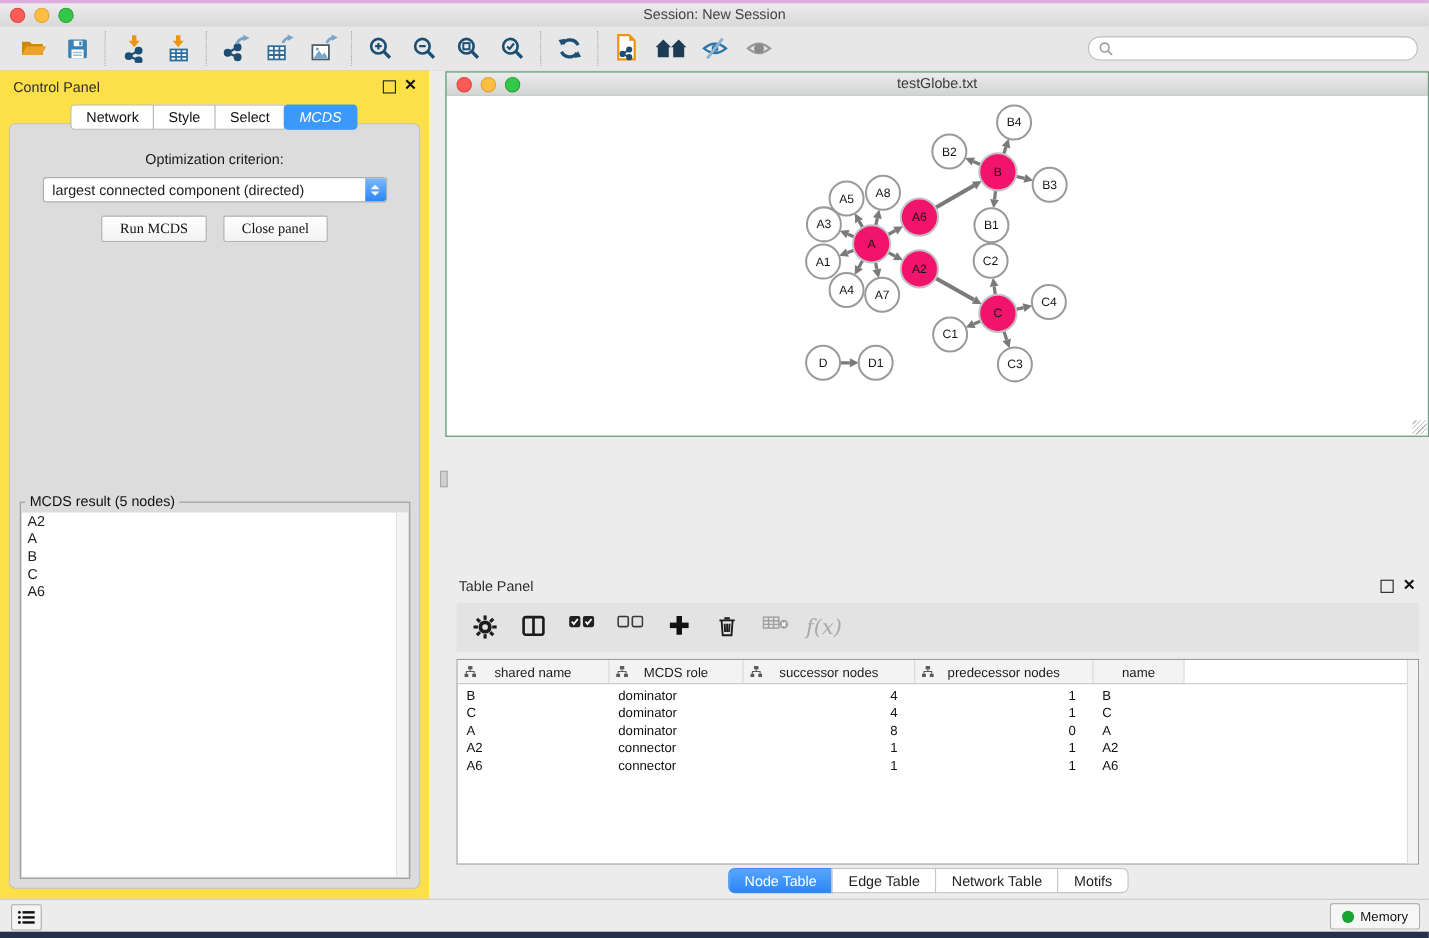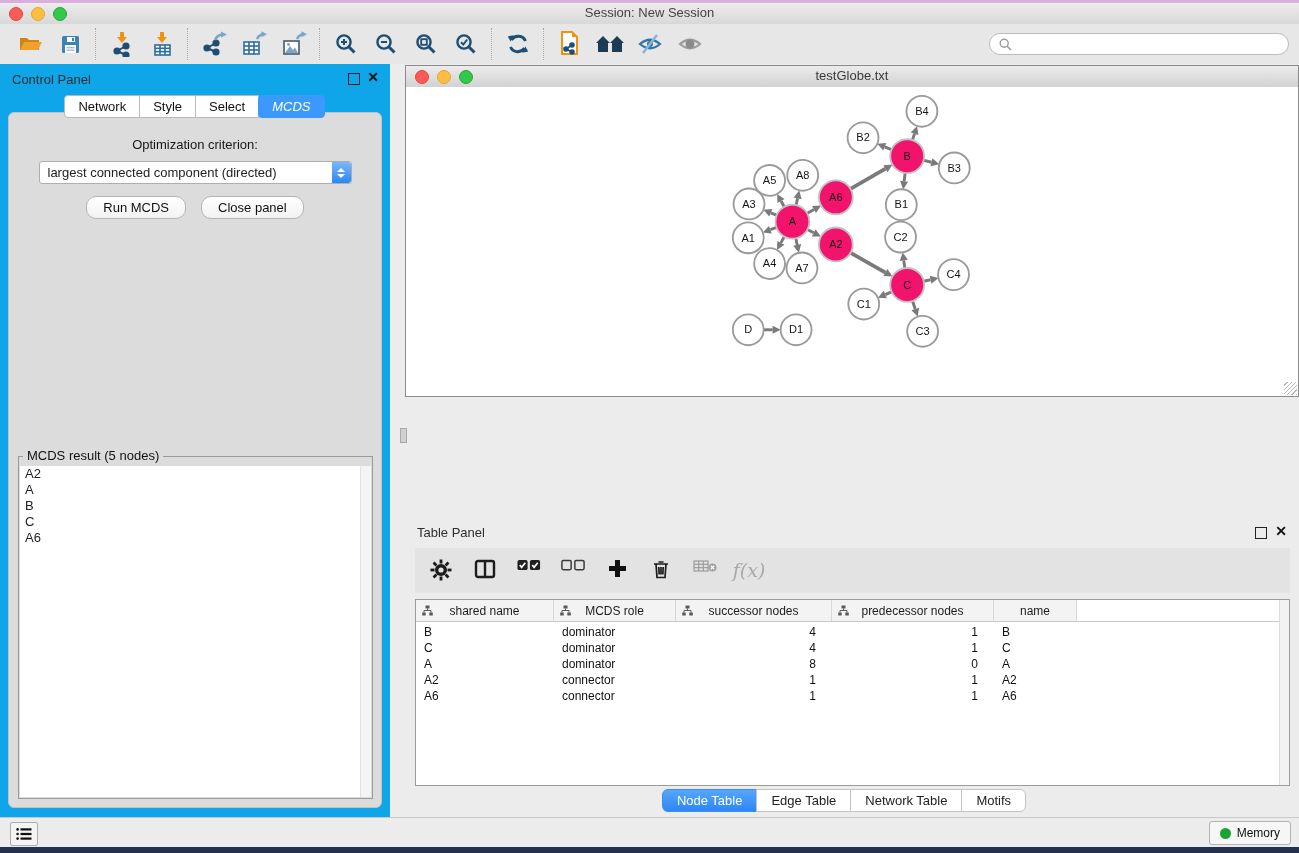--- a/index.html
+++ b/index.html
@@ -16,43 +16,43 @@
   .wtitle{text-align:center;font-size:13px;line-height:19px;color:#434343;}
   
   .toolbar{position:absolute;left:0;top:24px;right:0;height:40px;background:#e7e7e7;
     border-bottom:1px solid #bdbdbd;display:flex;align-items:center;padding:0 10px;}
   .tbtn{width:40px;height:34px;display:flex;align-items:center;justify-content:center;flex:none;}
   .tsep{width:1px;height:32px;border-left:1px dotted #a9a9a9;margin:0 5px;flex:none;}
   .searchbox{margin-left:auto;width:280px;height:20px;background:#fff;border:1px solid #bcbcbc;
     border-radius:12px;display:flex;align-items:center;padding:0 9px;gap:6px;}
   .searchbox input{border:none;outline:none;flex:1;font-size:13px;font-family:inherit;background:transparent;}
   
-  .control-panel{position:absolute;left:0;top:64px;width:390px;bottom:35px;background:#0ea5e9;}
+  .control-panel{position:absolute;left:0;top:64px;width:390px;bottom:35px;background:#fde047;}
   .cp-header{position:relative;height:30px;}
   .cp-title{position:absolute;left:12px;top:8px;font-size:13px;color:#2e2e2e;}
   .float-ico{position:absolute;top:9px;width:10px;height:10px;border:1.5px solid #222;background:transparent;}
   .close-ico{position:absolute;top:5px;font-size:14px;font-weight:bold;color:#111;line-height:16px;}
   .cp-header .float-ico{right:30px}.cp-header .close-ico{right:11px}
   .cp-tabs{position:absolute;left:0;right:0;top:31px;display:flex;justify-content:center;z-index:2;}
   .ctab{padding:3px 13px;background:#fff;border:1px solid #b9b9b9;margin-left:-1px;font-size:13px;color:#111;cursor:default;}
   .ctab:first-child{border-radius:4px 0 0 4px;}
   .ctab:last-child{border-radius:0 4px 4px 0;font-style:italic;}
   .ctab.sel{background:#3b99fc;border-color:#3b99fc;color:#fff;border-radius:4px;}
   .cp-body{position:absolute;left:8px;right:8px;top:48px;bottom:10px;background:#dcdcdc;
     border:1px solid #c2c2c2;border-radius:6px;}
   .opt-label{text-align:center;margin-top:24px;font-size:13px;color:#171717;}
   .dropdown{position:relative;width:313px;height:23px;margin:9px auto 0;background:#fff;
     border:1px solid #aeaeae;border-radius:3px;font-size:13px;line-height:22px;padding-left:8px;box-sizing:border-box;}
   .dd-stepper{position:absolute;right:0;top:0;bottom:0;width:19px;border-radius:0 3px 3px 0;
     background:linear-gradient(#7ab8fb,#2b86f6);display:flex;flex-direction:column;align-items:center;justify-content:center;gap:2px;}
   .arr-up{width:0;height:0;border-left:4px solid transparent;border-right:4px solid transparent;border-bottom:4px solid #fff;}
   .arr-dn{width:0;height:0;border-left:4px solid transparent;border-right:4px solid transparent;border-top:4px solid #fff;}
   .cp-buttons{display:flex;justify-content:center;gap:15px;margin-top:12px;}
-  .cbtn{background:linear-gradient(#ffffff,#f2f2f2);border:1px solid #b5b5b5;border-radius:10px;
-    font-size:13px;font-family:Liberation Sans, sans-serif;padding:3px 16px;color:#111;}
+  .cbtn{background:linear-gradient(#ffffff,#f2f2f2);border:1px solid #b5b5b5;border-radius:2px;
+    font-size:13px;font-family:Liberation Serif, serif;padding:3px 16px;color:#111;}
   .result-box{position:absolute;left:9px;right:8px;top:343px;bottom:8px;border:1px solid #9a9a9a;}
   .result-title{position:absolute;top:-9px;left:4px;background:#dcdcdc;padding:0 4px;font-size:13px;color:#111;}
   .result-list{position:absolute;left:1px;right:1px;top:9px;bottom:1px;background:#fff;overflow:hidden;}
   .result-scroll{position:absolute;right:0;top:0;bottom:0;width:10px;background:#f4f4f4;border-left:1px solid #e2e2e2;}
   .ritem{font-size:13px;line-height:16px;padding:0 5px;}
   .result-list .ritem:first-child{padding-top:2px;}
   
   .desktop{position:absolute;left:390px;top:64px;right:0;bottom:35px;background:#ececec;}
   .net-window{position:absolute;left:15px;top:1px;right:0;height:332px;background:#22c55e;
     border:1px solid #8b8b8b;box-sizing:border-box;}

